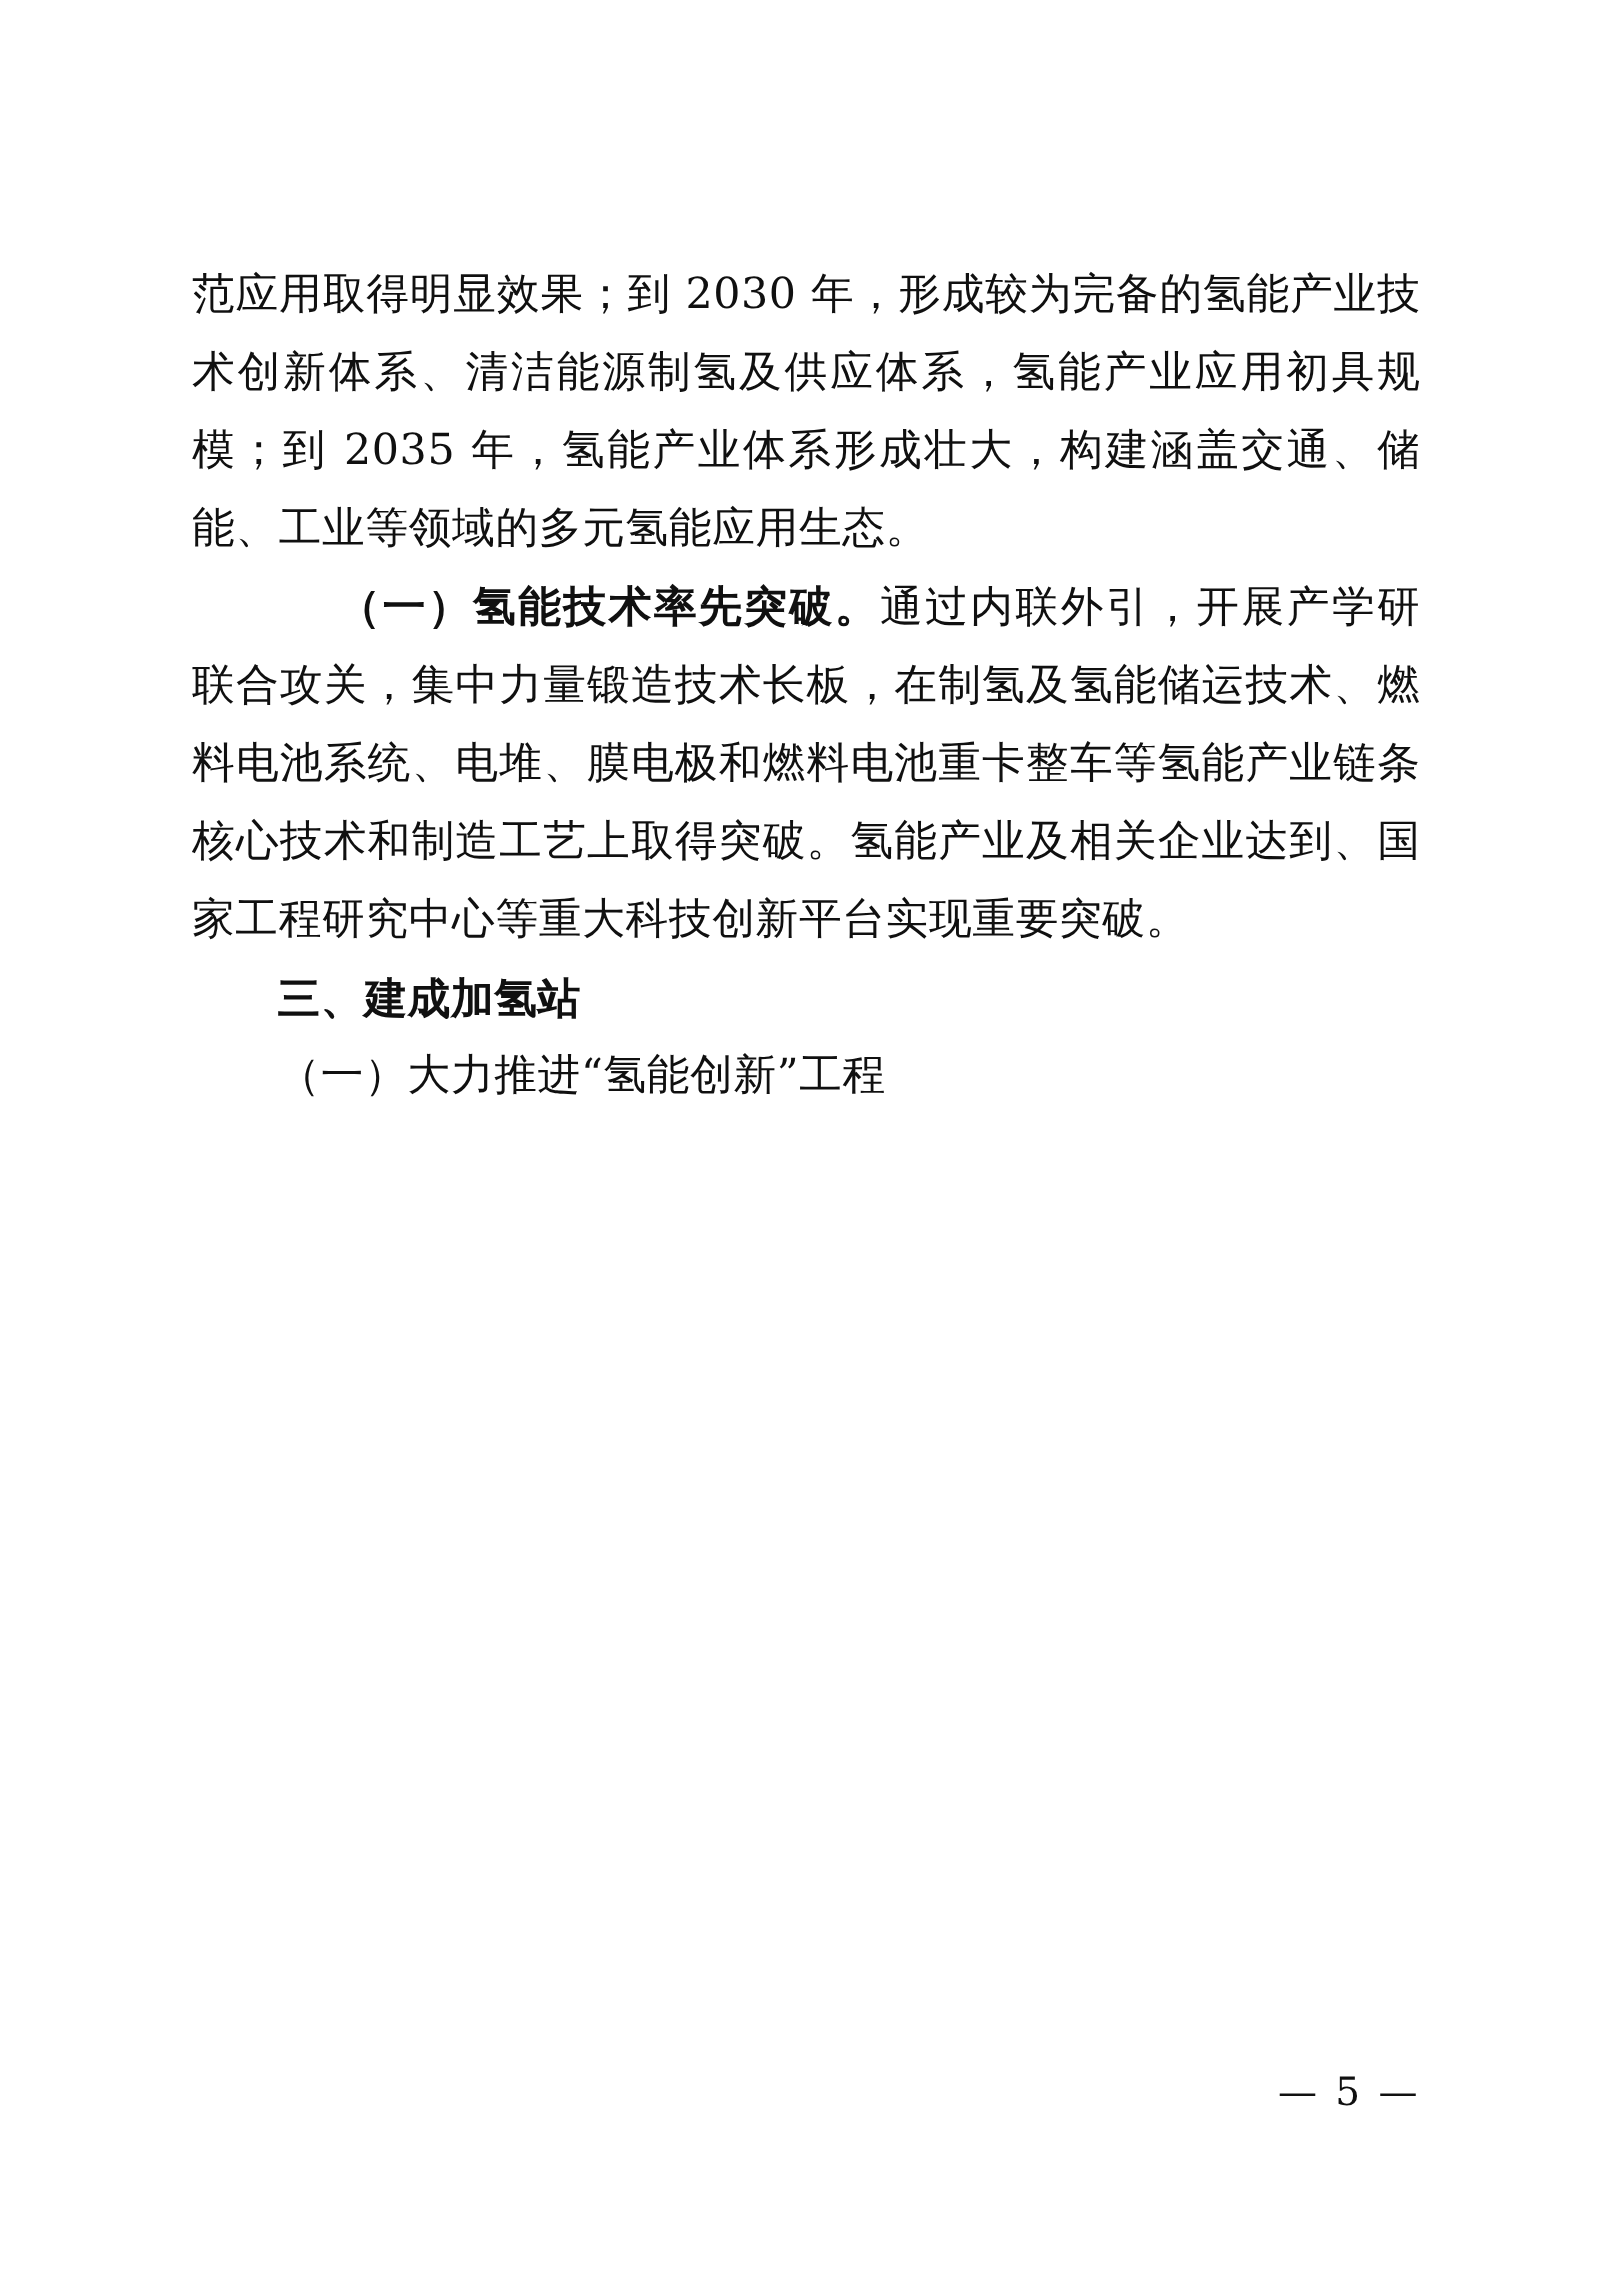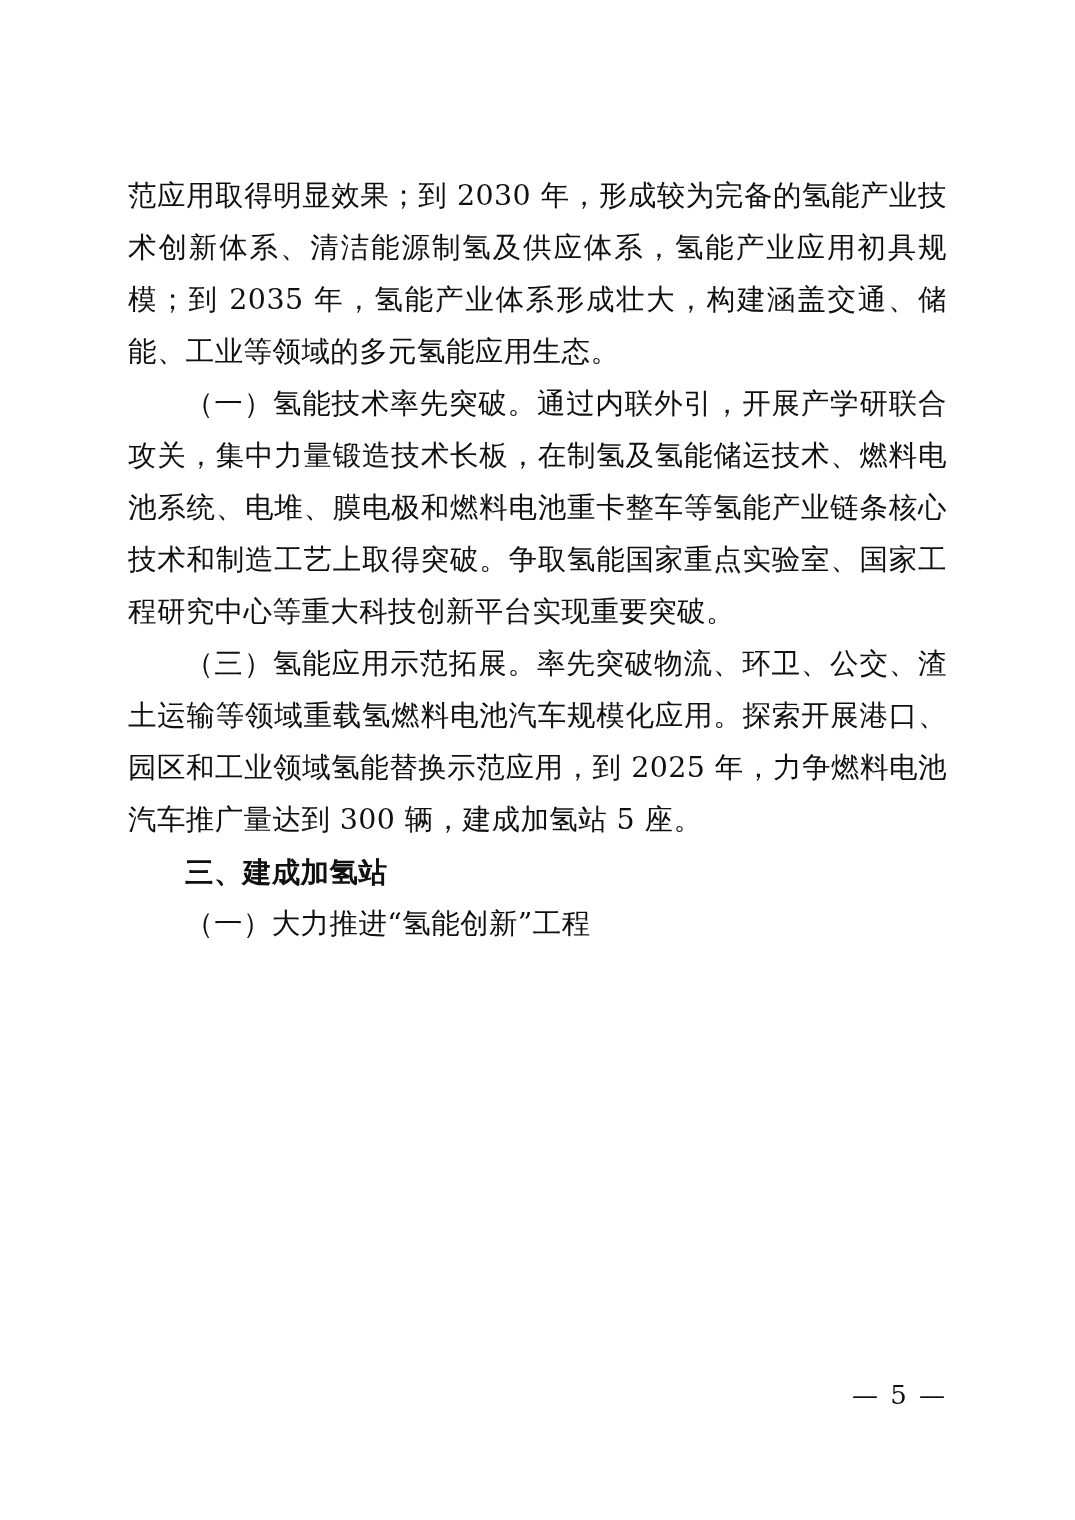--- a/index.html
+++ b/index.html
@@ -34,21 +34,22 @@
     margin: 0;
     padding: 0;
   }
   .para {
     text-indent: 0;
   }
   .indent2 {
     text-indent: 57px;
   }
   .run-head {
-    font-weight: normal;
+    font-weight: bold;
+    margin-left: 40px;
   }
   .section-heading {
     text-indent: 57px;
     font-weight: bold;
     font-size: 28.5px;
     line-height: 52px;
   }
   .sub-heading {
     text-indent: 57px;
     font-weight: normal;
@@ -65,24 +66,23 @@
   }
 </style>
 </head>
 <body>
 
 <div class="page">
   <div class="doc-body">
 
     <p class="para">范应用取得明显效果；到 2030 年，形成较为完备的氢能产业技术创新体系、清洁能源制氢及供应体系，氢能产业应用初具规模；到 2035 年，氢能产业体系形成壮大，构建涵盖交通、储能、工业等领域的多元氢能应用生态。</p>
 
-    <p class="para indent2"><span class="run-head">（一）氢能技术率先突破。</span><span>通过内联外引，开展产学研联合攻关，集中力量锻造技术长板，在制氢及氢能储运技术、燃料电池系统、电堆、膜电极和燃料电池重卡整车等氢能产业链条核心技术和制造工艺上取得突破。争取氢能国家重点实验室、国家工程研究中心等重大科技创新平台实现重要突破。</span></p>
+    <p class="para indent2"><span class="run-head">（一）氢能技术率先突破。</span><span>通过内联外引，开展产学研联合攻关，集中力量锻造技术长板，在制氢及氢能储运技术、燃料电池系统、电堆、膜电极和燃料电池重卡整车等氢能产业链条核心技术和制造工艺上取得突破。氢能产业及相关企业达到、国家工程研究中心等重大科技创新平台实现重要突破。</span></p>
 
 
-    <p class="para indent2"><span class="run-head">（三）氢能应用示范拓展。</span><span>率先突破物流、环卫、公交、渣土运输等领域重载氢燃料电池汽车规模化应用。探索开展港口、园区和工业领域氢能替换示范应用，到 2025 年，力争燃料电池汽车推广量达到 300 辆，建成加氢站 5 座。</span></p>
 
     <p class="section-heading">三、建成加氢站</p>
 
     <p class="sub-heading">（一）大力推进“氢能创新”工程</p>
 
 
   </div>
 
   <div class="page-number">— 5 —</div>
 </div>

